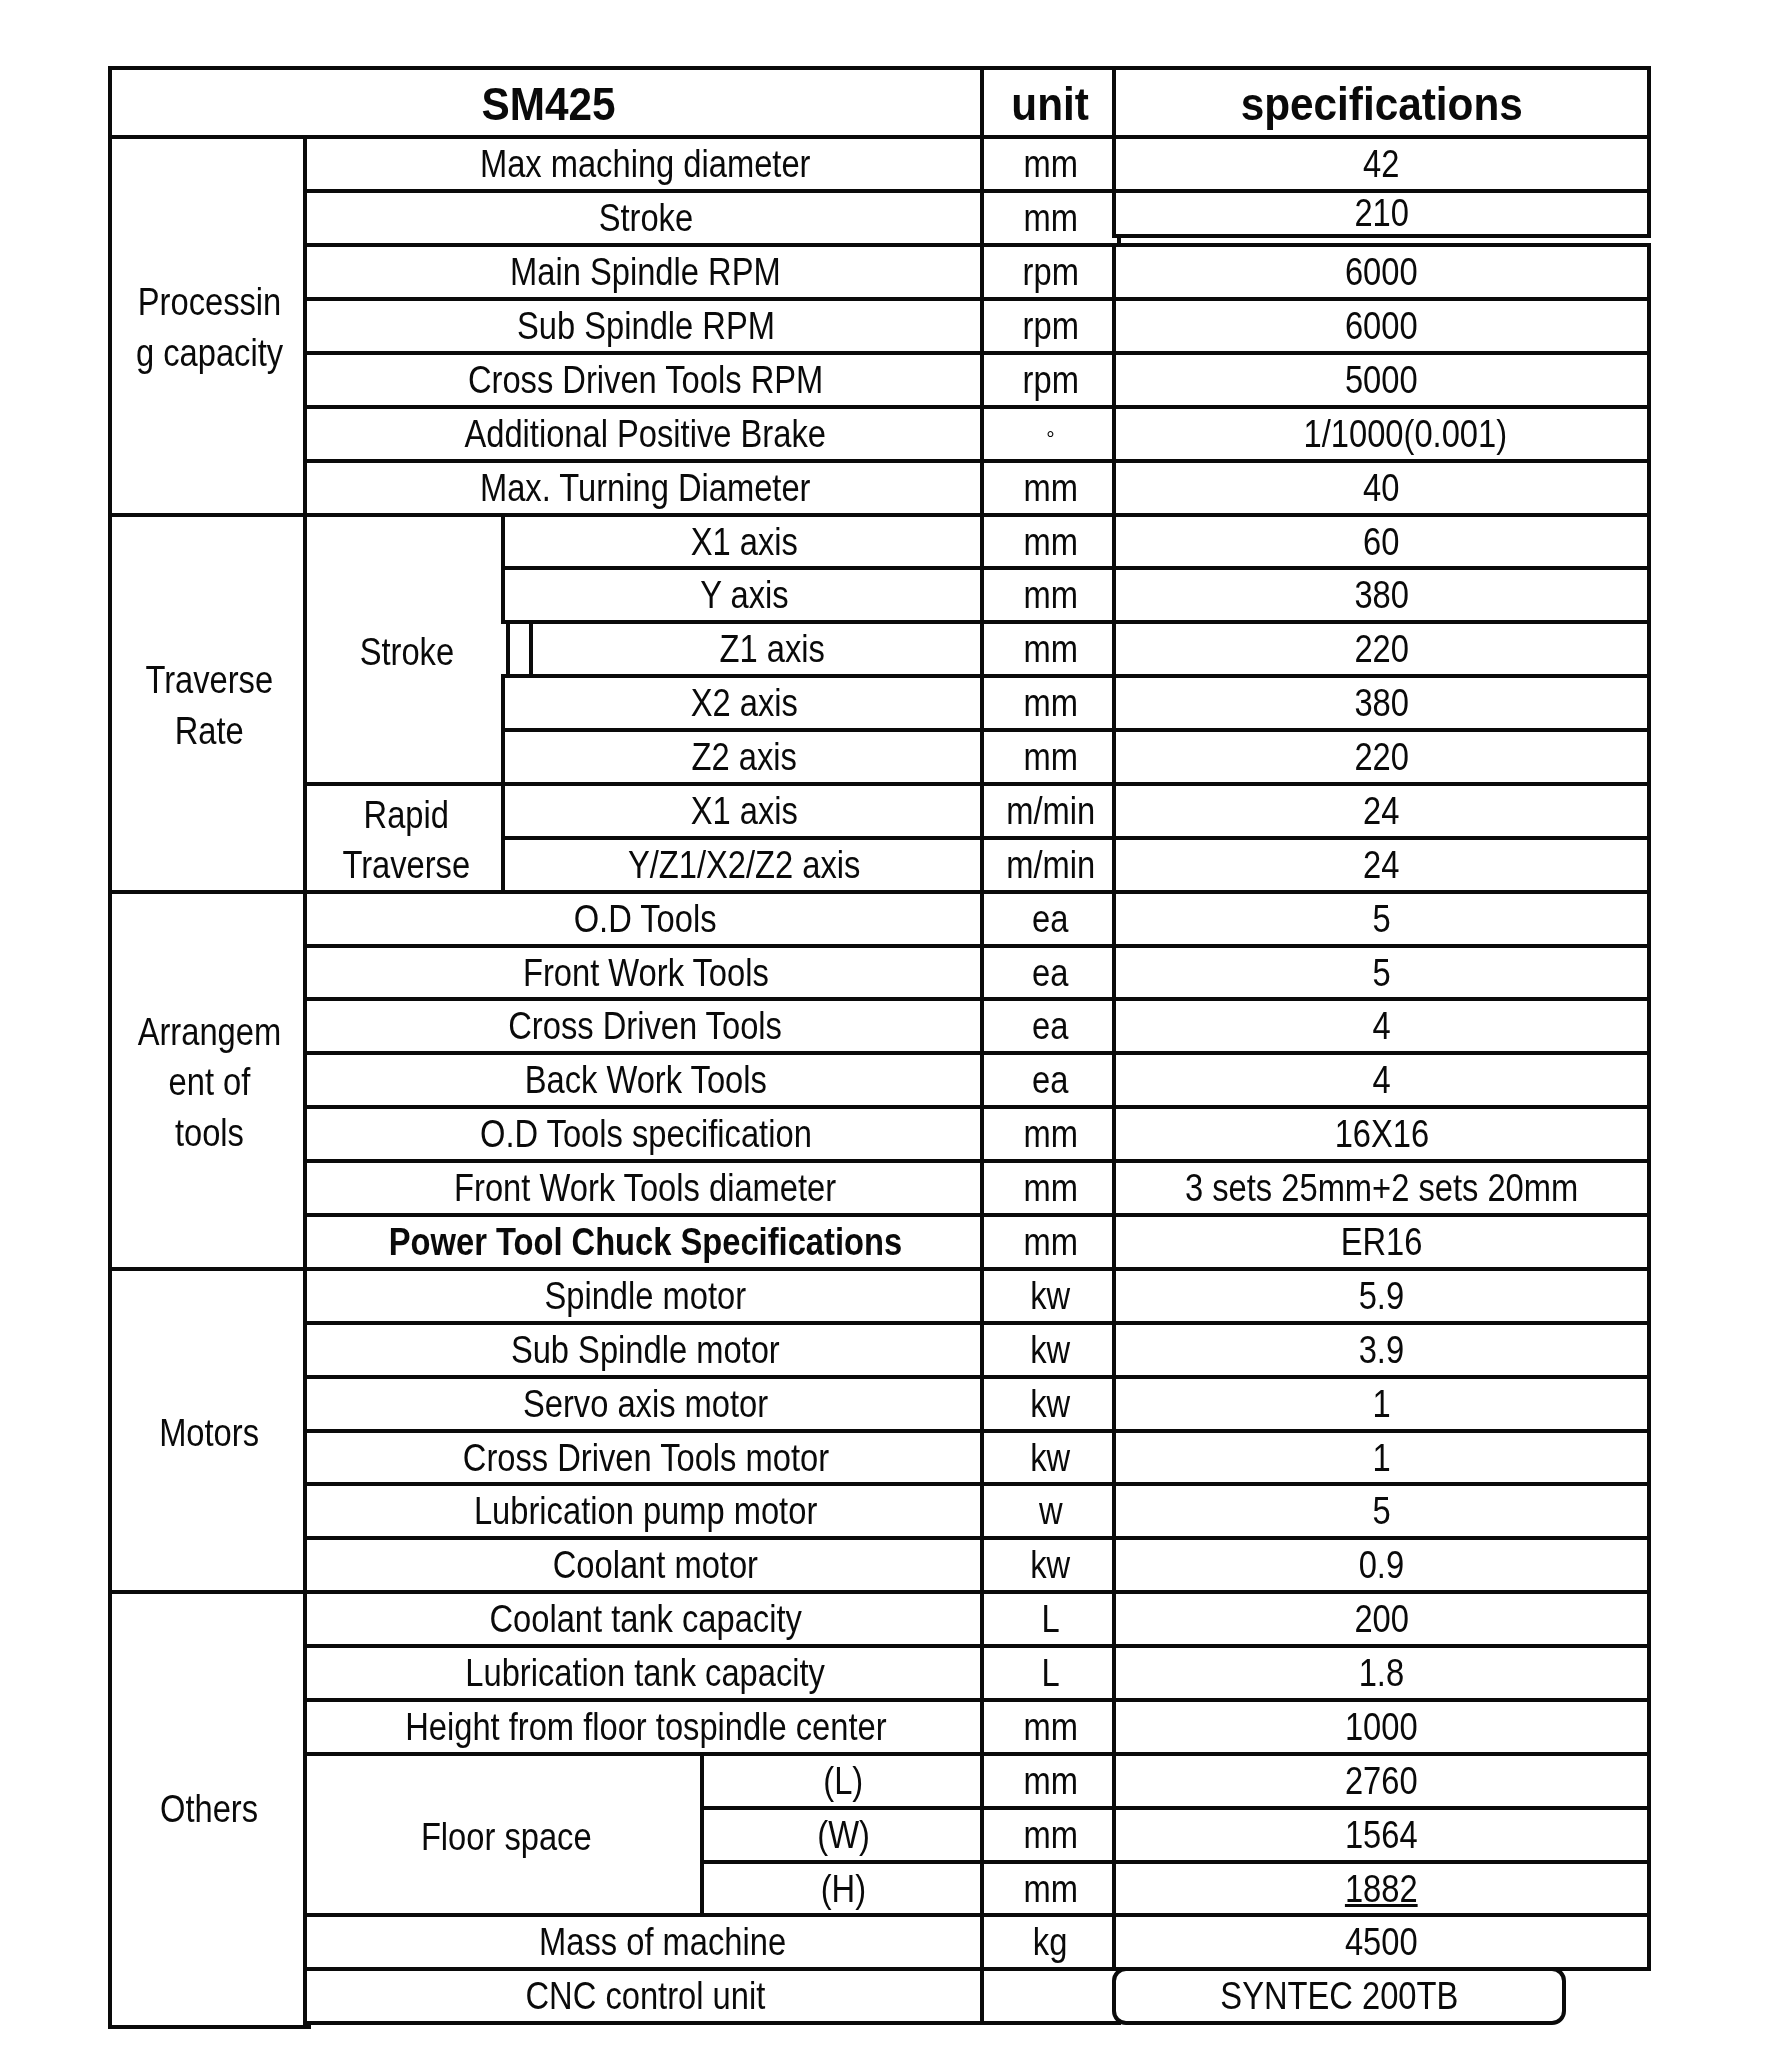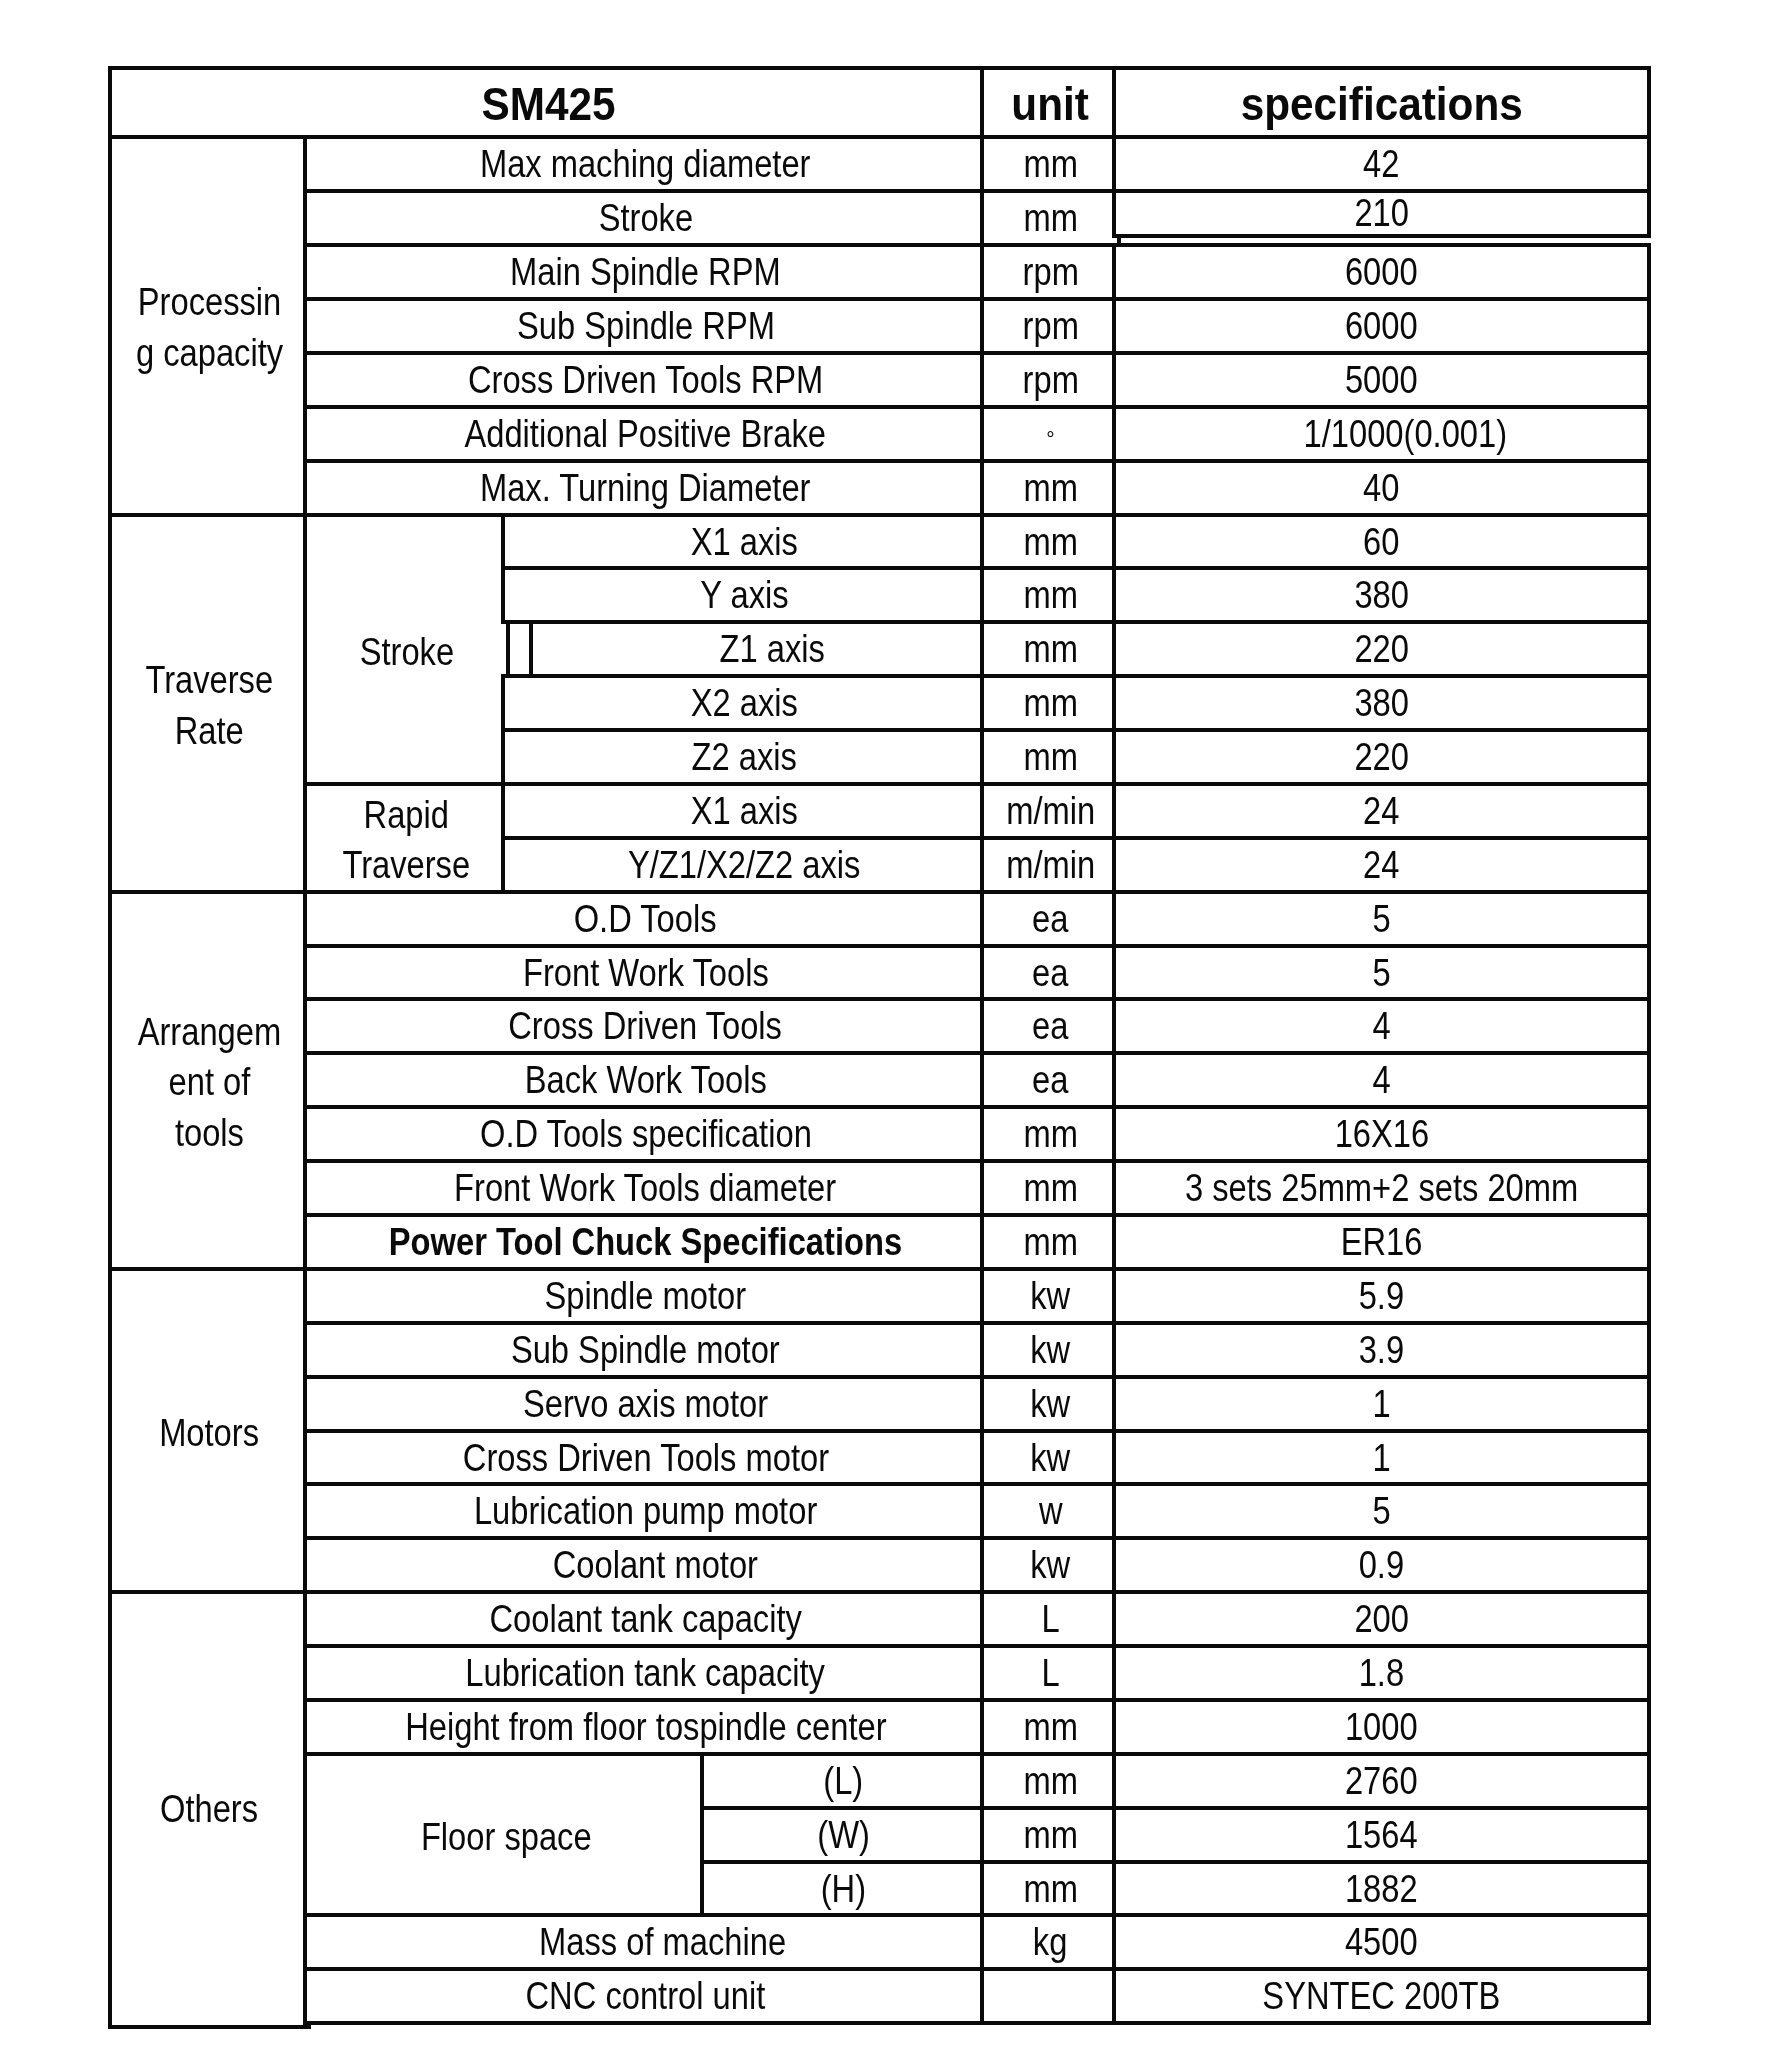--- a/index.html
+++ b/index.html
@@ -346,36 +346,36 @@
       </div>
       <div class="cell" style="left: 1112px; top: 1806px; width: 539px; height: 58px;">
         <span>1564</span>
       </div>
       <div class="cell" style="left: 700px; top: 1860px; width: 287px; height: 58px;">
         <span>(H)</span>
       </div>
       <div class="cell" style="left: 980px; top: 1860px; width: 141px; height: 58px;">
         <span>mm</span>
       </div>
-      <div class="cell" style="left: 1112px; top: 1860px; width: 539px; height: 58px;">
+      <div class="cell" style="left: 1112px; top: 1860px; width: 539px; height: 58px; text-decoration: underline;">
         <span>1882</span>
       </div>
       <div class="cell" style="left: 303px; top: 1913px; width: 685px; height: 58px; padding-left: 35px;">
         <span>Mass of machine</span>
       </div>
       <div class="cell" style="left: 980px; top: 1913px; width: 141px; height: 58px;">
         <span>kg</span>
       </div>
       <div class="cell" style="left: 1112px; top: 1913px; width: 539px; height: 58px;">
         <span>4500</span>
       </div>
       <div class="cell" style="left: 303px; top: 1967px; width: 685px; height: 58px;">
         <span>CNC control unit</span>
       </div>
       <div class="cell" style="left: 980px; top: 1967px; width: 141px; height: 58px;">
         <span></span>
       </div>
-      <div class="cell" style="left: 1112px; top: 1967px; width: 539px; height: 58px;">
+      <div class="cell" style="left: 1112px; top: 1967px; width: 454px; height: 58px; border-radius: 14px;">
         <span>SYNTEC 200TB</span>
       </div>
     </div>
 </div>
 
 
 </body></html>

